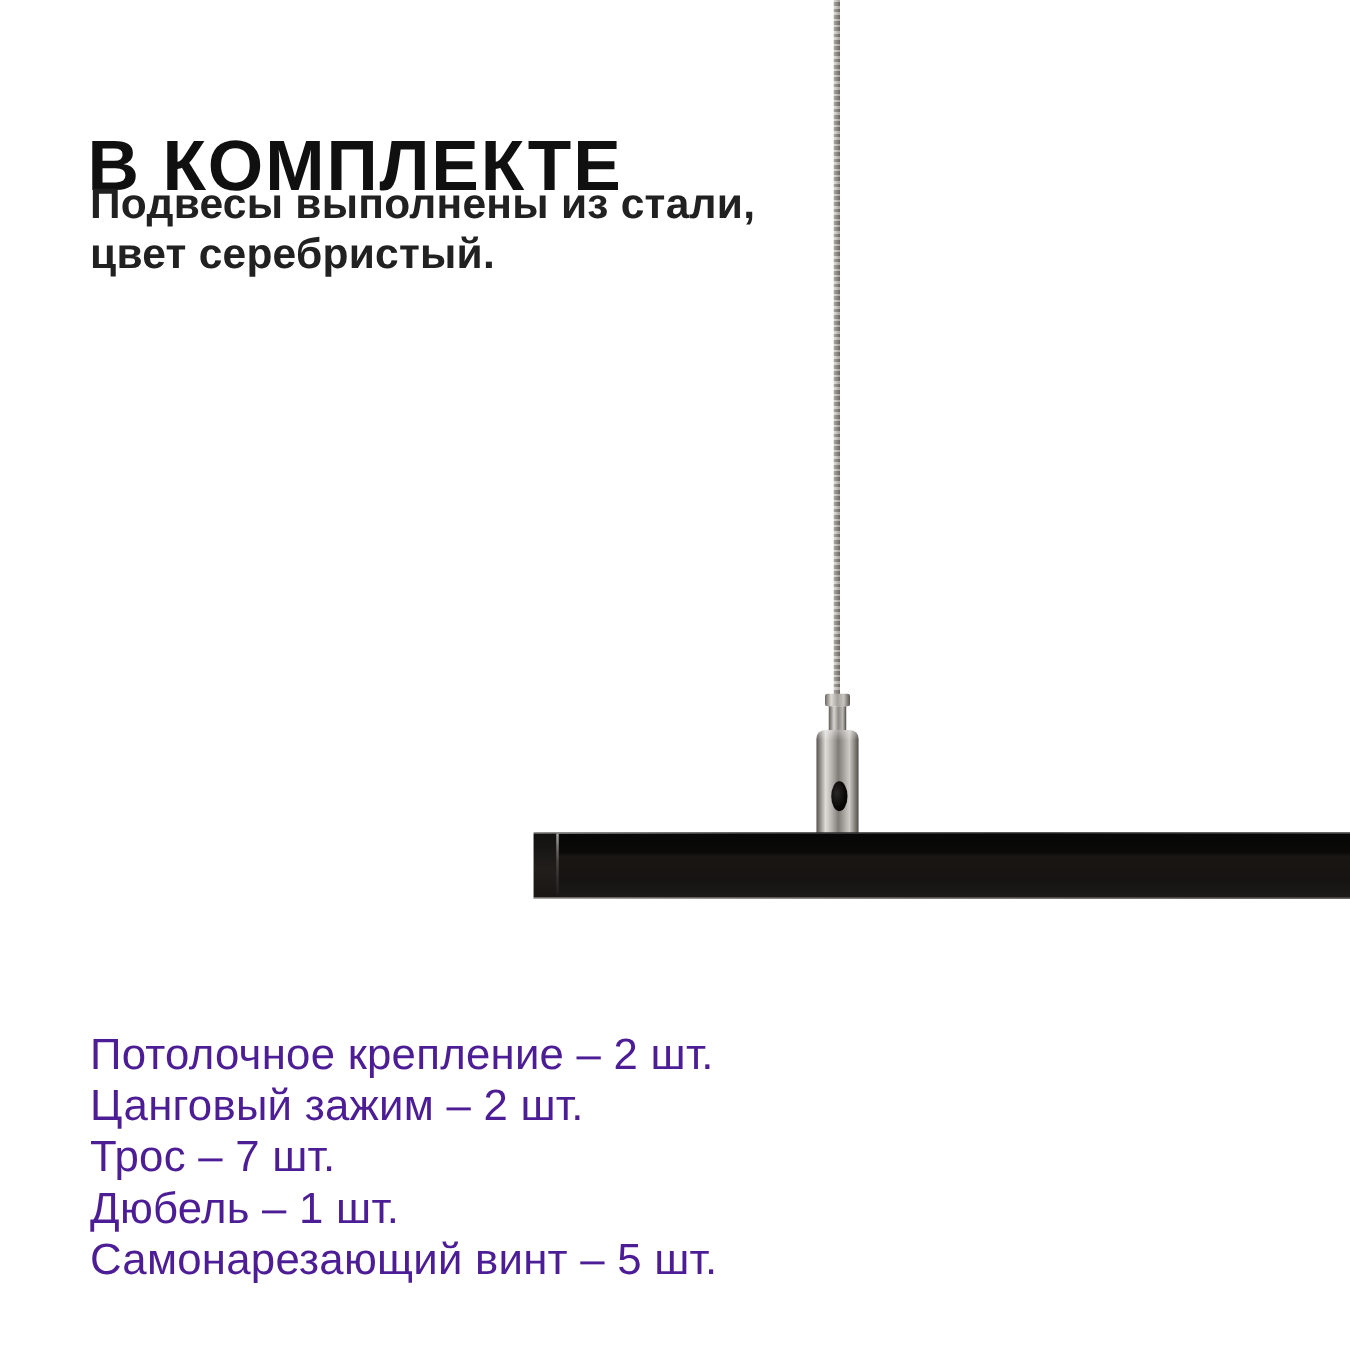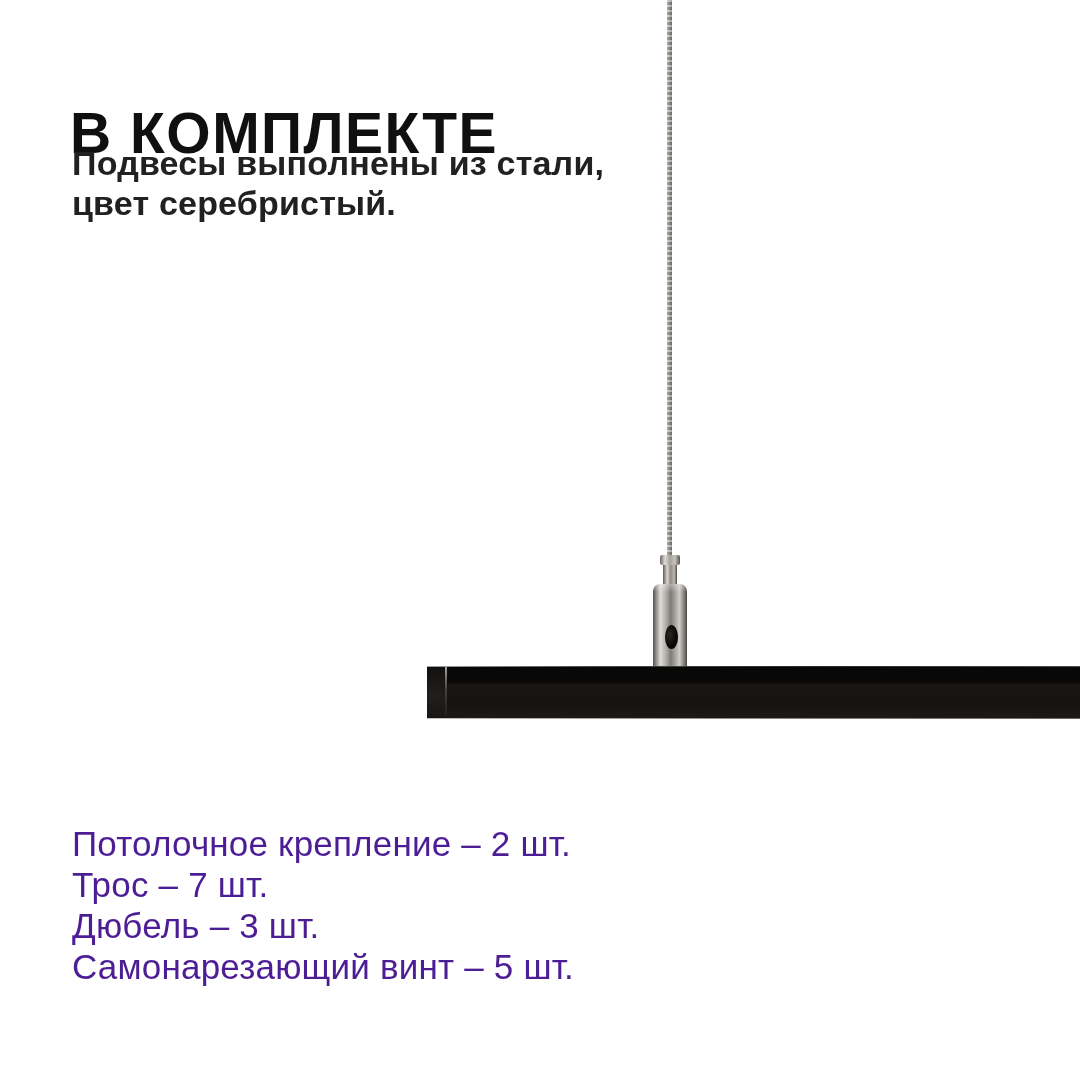--- a/index.html
+++ b/index.html
@@ -156,18 +156,19 @@
     </div>
 
     <div class="lamp-profile">
       <div class="lamp-end-cap"></div>
       <div class="end-cap-seam"></div>
     </div>
   </div>
 
   <div class="kit-list">
     <div>Потолочное крепление – 2 шт.</div>
+    <div>Цанговый зажим – 2 шт.</div>
     <div>Трос – 7 шт.</div>
-    <div>Дюбель – 3 шт.</div>
+    <div>Дюбель – 1 шт.</div>
     <div>Самонарезающий винт – 5 шт.</div>
   </div>
 
 </div>
 
 </body></html>

